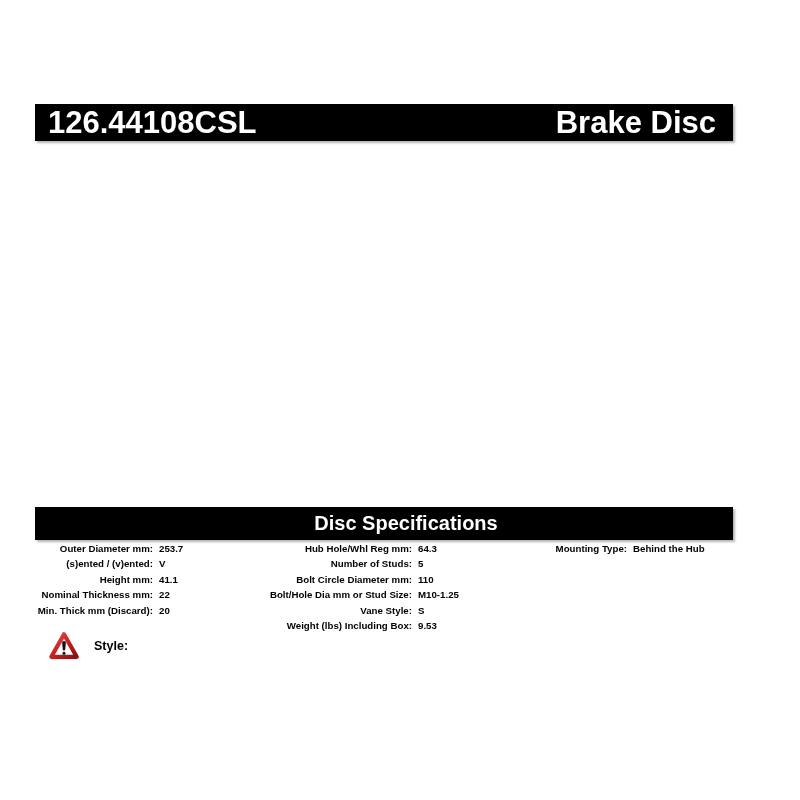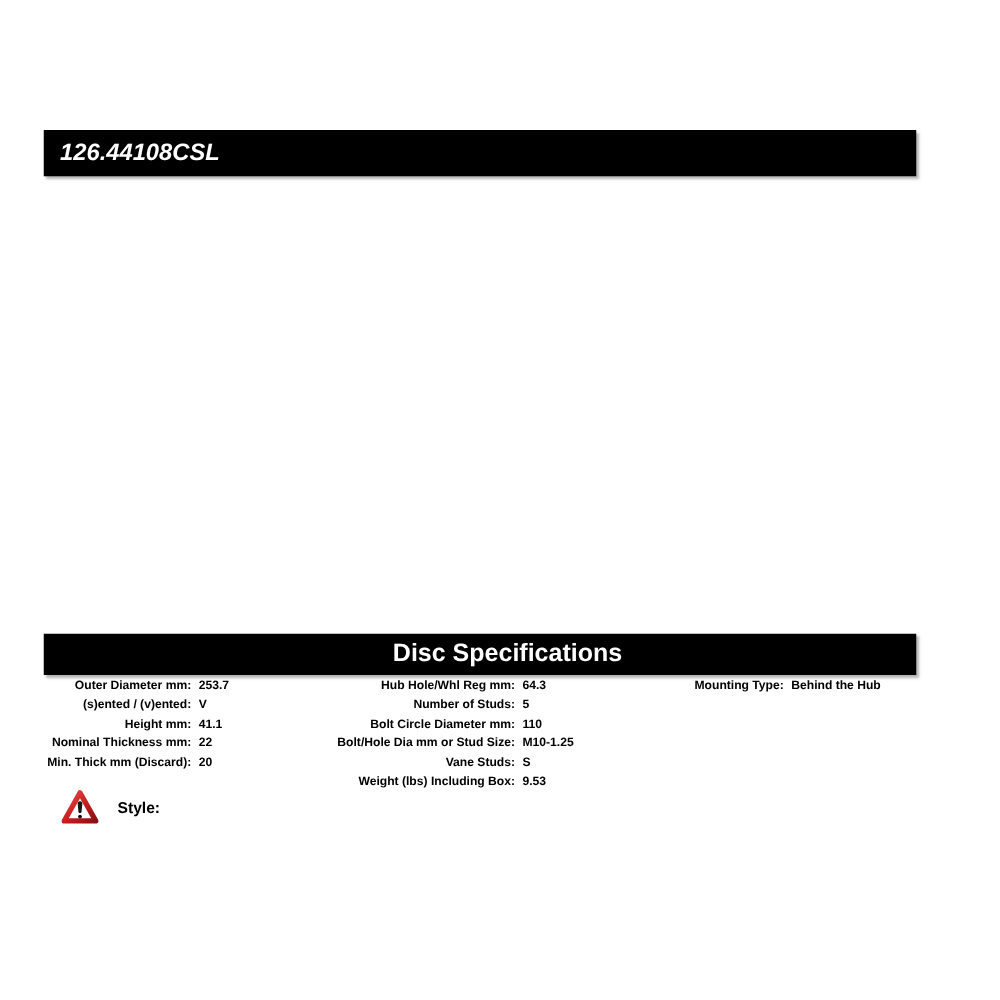--- a/index.html
+++ b/index.html
@@ -8,21 +8,21 @@
     font-family:"Liberation Sans","DejaVu Sans",sans-serif;overflow:hidden;
   }
   
   .header-bar{
     position:absolute;left:35px;top:104px;width:698px;height:37px;
     background:#000;color:#fff;display:flex;align-items:center;justify-content:space-between;
     padding:0 17px 0 13px;box-sizing:border-box;
     box-shadow:2px 2px 2px rgba(120,120,120,.55);
   }
   .header-bar .part-no,.header-bar .prod{
-    font-size:19px;font-weight:bold;letter-spacing:0;white-space:nowrap;font-style:italic;
+    font-size:31px;font-weight:bold;letter-spacing:0;white-space:nowrap;
   }
   
   .spec-bar{
     position:absolute;left:35px;top:507px;width:698px;height:33px;
     background:#000;color:#fff;text-align:center;line-height:33px;
     font-size:20px;font-weight:bold;
     padding-left:44px;box-sizing:border-box;
     box-shadow:2px 2px 2px rgba(120,120,120,.55);
   }
   
@@ -43,20 +43,21 @@
   .warn{width:30px;height:30px;display:block;}
   .note-label{margin-left:15px;font-size:12.5px;font-weight:bold;color:#000;}
 </style>
 </head>
 <body>
 
 <div class="page">
 
   <div class="header-bar">
     <span class="part-no">126.44108CSL</span>
+    <span class="prod">Brake Disc</span>
   </div>
 
   <div class="spec-bar">
     <span>Disc Specifications</span>
   </div>
 
   <div class="specs">
 
     <div class="spec-col col1">
       <div class="spec-row">
@@ -92,21 +93,21 @@
       </div>
       <div class="spec-row">
         <span class="spec-label">Bolt Circle Diameter mm:</span>
         <span class="spec-value">110</span>
       </div>
       <div class="spec-row">
         <span class="spec-label">Bolt/Hole Dia mm or Stud Size:</span>
         <span class="spec-value">M10-1.25</span>
       </div>
       <div class="spec-row">
-        <span class="spec-label">Vane Studs:</span>
+        <span class="spec-label">Vane Style:</span>
         <span class="spec-value">S</span>
       </div>
       <div class="spec-row">
         <span class="spec-label">Weight (lbs) Including Box:</span>
         <span class="spec-value">9.53</span>
       </div>
     </div>
 
     <div class="spec-col col3">
       <div class="spec-row">

